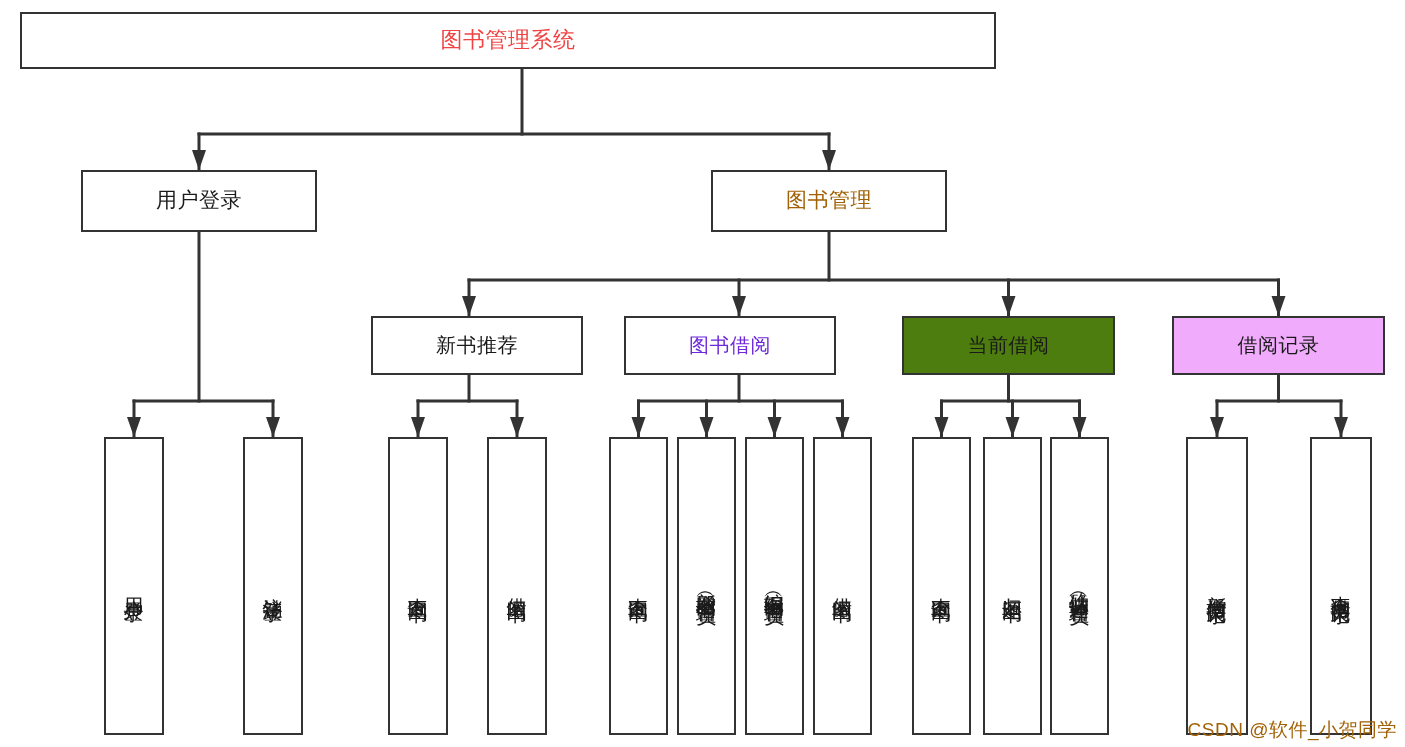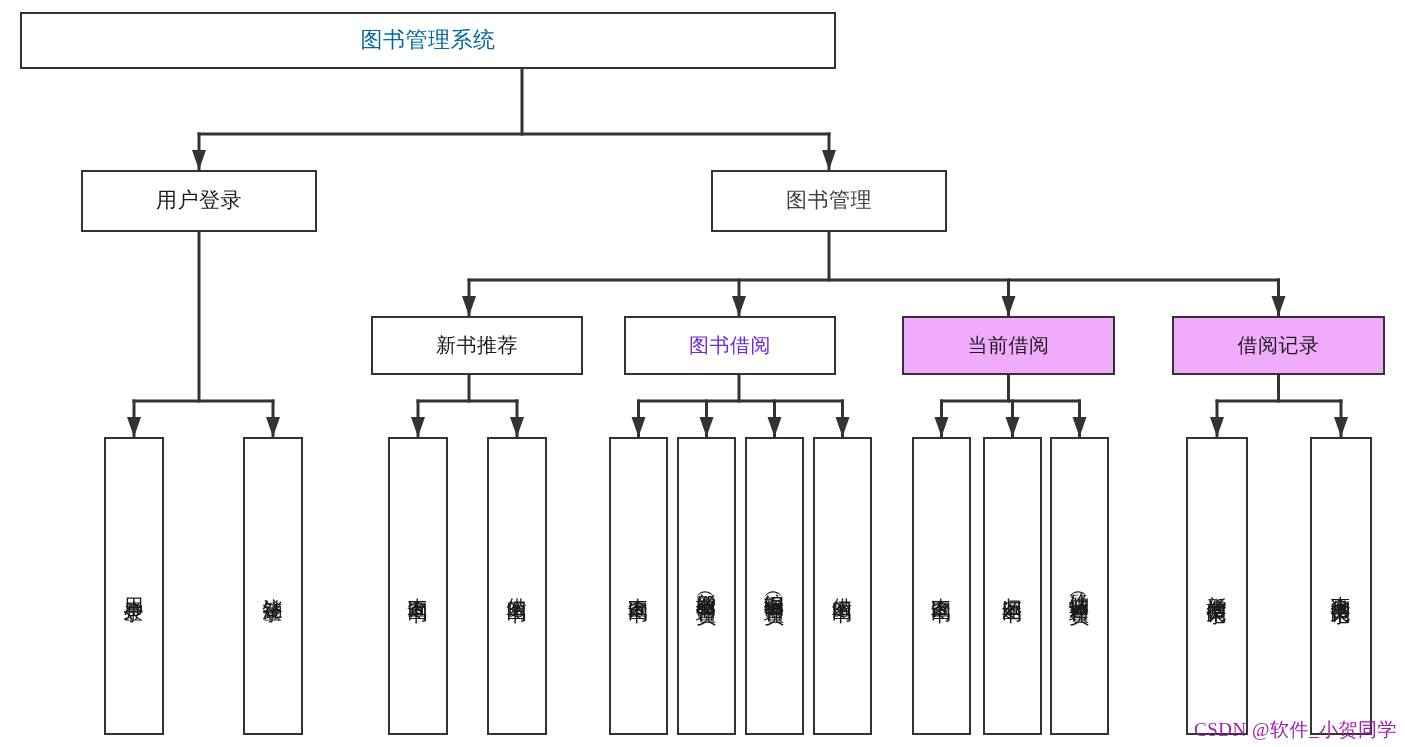--- a/index.html
+++ b/index.html
@@ -62,23 +62,23 @@
     line-height: 1.0;
     letter-spacing: 2px;
     white-space: pre;
     max-height: 100%;
   }
   #watermark {
     position: absolute;
     right: 8px;
     bottom: 4px;
     font-size: 19px;
-    color: #a21caf;
+    color: #a16207;
     letter-spacing: 0.5px;
-    font-family: Liberation Serif, serif;
+    font-family: Liberation Sans, sans-serif;
     white-space: nowrap;
     pointer-events: none;
   }
 </style>
 </head>
 <body>
 
 <div id="diagram-root">
   <svg id="edges-layer" viewBox="0 0 1405 747">
       <line x1="522" y1="69" x2="522" y2="134" stroke="#333333" stroke-width="3" stroke-linecap="square"></line>
@@ -128,36 +128,36 @@
       <line x1="1079.5" y1="401" x2="1079.5" y2="437" stroke="#333333" stroke-width="3" stroke-linecap="square"></line>
       <polygon points="1072.5,417 1086.5,417 1079.5,437" fill="#333333"></polygon>
       <line x1="1278.5" y1="375" x2="1278.5" y2="401" stroke="#333333" stroke-width="3" stroke-linecap="square"></line>
       <line x1="1217" y1="401" x2="1341" y2="401" stroke="#333333" stroke-width="3" stroke-linecap="square"></line>
       <line x1="1217" y1="401" x2="1217" y2="437" stroke="#333333" stroke-width="3" stroke-linecap="square"></line>
       <polygon points="1210,417 1224,417 1217,437" fill="#333333"></polygon>
       <line x1="1341" y1="401" x2="1341" y2="437" stroke="#333333" stroke-width="3" stroke-linecap="square"></line>
       <polygon points="1334,417 1348,417 1341,437" fill="#333333"></polygon>
     </svg>
   <div id="nodes-layer">
-      <div class="node level-0" id="node-root" style="left: 20px; top: 12px; width: 816px; height: 57px; border-color: rgb(51, 51, 51); background: rgb(255, 255, 255); color: #0369a1;">
+      <div class="node level-0" id="node-root" style="left: 20px; top: 12px; width: 976px; height: 57px; border-color: rgb(51, 51, 51); background: rgb(255, 255, 255); color: #ef4444;">
         <span class="node-label">图书管理系统</span>
       </div>
       <div class="node level-1" id="node-user-login" style="left: 81px; top: 170px; width: 236px; height: 62px; border-color: rgb(51, 51, 51); background: rgb(255, 255, 255); color: rgb(26, 26, 26);">
         <span class="node-label">用户登录</span>
       </div>
-      <div class="node level-1" id="node-book-manage" style="left: 711px; top: 170px; width: 236px; height: 62px; border-color: rgb(51, 51, 51); background: rgb(255, 255, 255); color: #404040;">
+      <div class="node level-1" id="node-book-manage" style="left: 711px; top: 170px; width: 236px; height: 62px; border-color: rgb(51, 51, 51); background: rgb(255, 255, 255); color: #a16207;">
         <span class="node-label">图书管理</span>
       </div>
       <div class="node level-2" id="node-new-book-rec" style="left: 363px; top: 316px; width: 212px; height: 59px; border-color: rgb(51, 51, 51); background: rgb(255, 255, 255); color: rgb(26, 26, 26); margin-left: 8px;">
         <span class="node-label">新书推荐</span>
       </div>
       <div class="node level-2" id="node-book-borrow" style="left: 624px; top: 316px; width: 212px; height: 59px; border-color: rgb(51, 51, 51); background: rgb(255, 255, 255); color: #6d28d9;">
         <span class="node-label">图书借阅</span>
       </div>
-      <div class="node level-2" id="node-current-borrow" style="left: 902px; top: 316px; width: 213px; height: 59px; border-color: rgb(51, 51, 51); background: #f0abfc; color: rgb(26, 26, 26);">
+      <div class="node level-2" id="node-current-borrow" style="left: 902px; top: 316px; width: 213px; height: 59px; border-color: rgb(51, 51, 51); background: #4d7c0f; color: rgb(26, 26, 26);">
         <span class="node-label">当前借阅</span>
       </div>
       <div class="node level-2" id="node-borrow-record" style="left: 1172px; top: 316px; width: 213px; height: 59px; border-color: rgb(51, 51, 51); background: #f0abfc; color: rgb(26, 26, 26);">
         <span class="node-label">借阅记录</span>
       </div>
       <div class="node level-3 leaf" id="node-leaf-user-login" style="left: 104px; top: 437px; width: 60px; height: 298px; border-color: rgb(51, 51, 51); background: rgb(255, 255, 255); color: rgb(26, 26, 26);">
         <span class="node-label">用户登录</span>
       </div>
       <div class="node level-3 leaf" id="node-leaf-user-logout" style="left: 243px; top: 437px; width: 60px; height: 298px; border-color: rgb(51, 51, 51); background: rgb(255, 255, 255); color: rgb(26, 26, 26);">
         <span class="node-label">注销登录</span>

